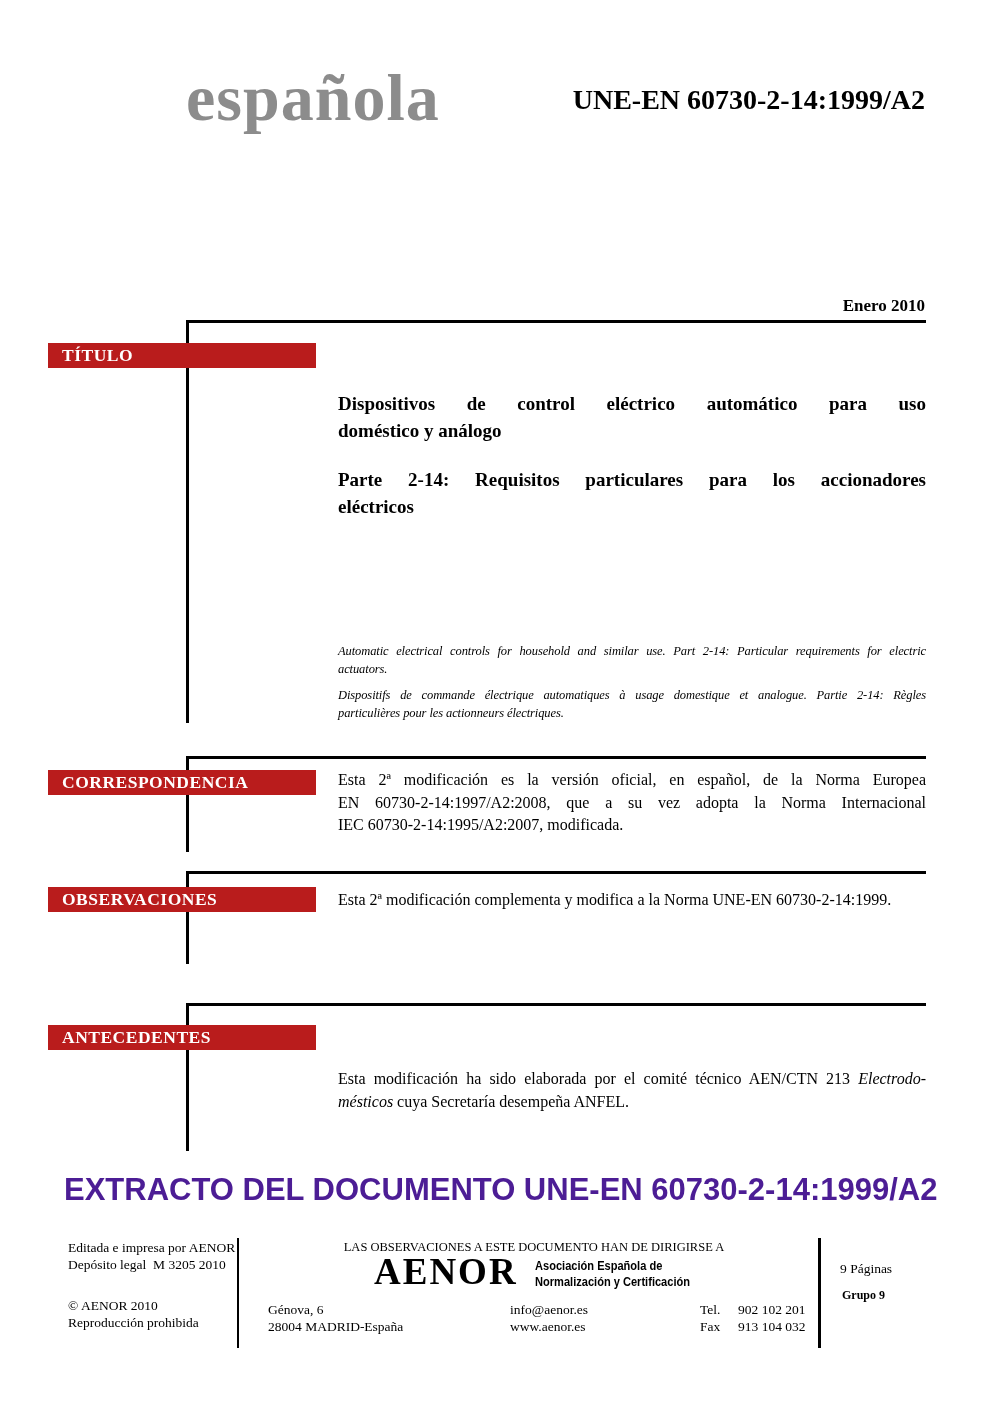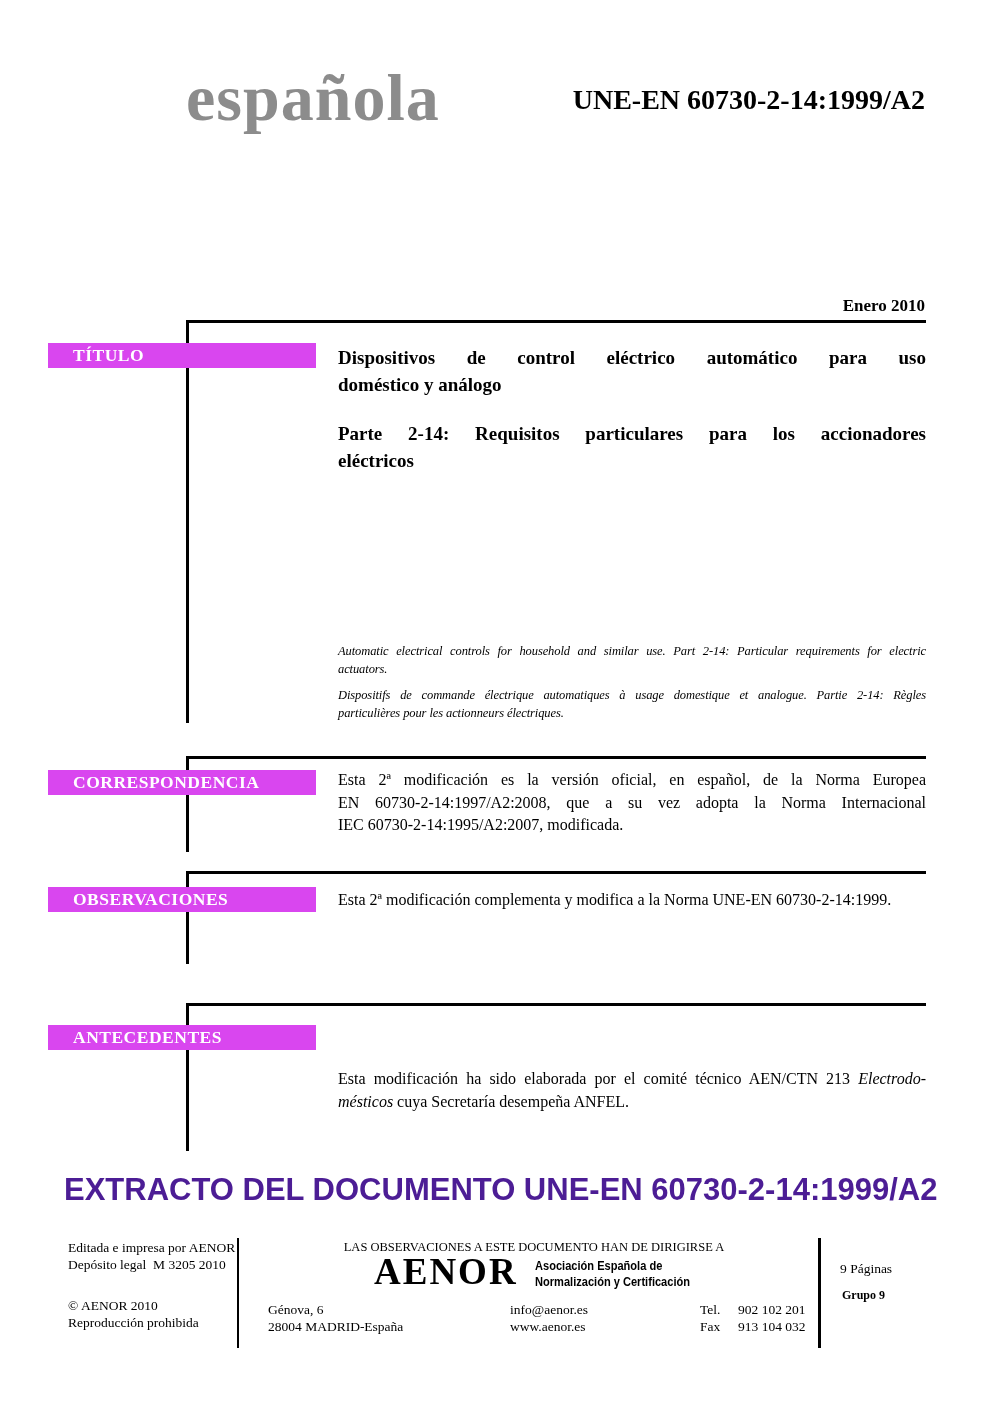--- a/index.html
+++ b/index.html
@@ -12,27 +12,27 @@
         color:#8c8c8c;letter-spacing:1px;}
   .doccode{right:67px;top:84px;font-size:28px;font-weight:bold;text-align:left;}
   .issuedate{right:67px;top:296px;font-size:17px;font-weight:bold;text-align:right;}
 
   
   .hline{background:#000;height:3px;left:186px;width:740px;}
   .vline{background:#000;width:3px;left:186px;}
   .fdiv{background:#000;}
 
   
-  .blabel{left:48px;width:268px;height:25px;background:#d946ef;color:#fff;
-          font-weight:bold;font-size:17.5px;line-height:25px;padding-left:25px;
+  .blabel{left:48px;width:268px;height:25px;background:#b91c1c;color:#fff;
+          font-weight:bold;font-size:17.5px;line-height:25px;padding-left:14px;
           box-sizing:border-box;letter-spacing:0.5px;}
 
   
   .tblock{left:338px;width:588px;}
-  .heading{font-size:19px;font-weight:bold;line-height:27px;}
+  .heading{font-size:19px;font-weight:bold;line-height:27px;margin-top:46px;}
   .small-it{font-size:12.5px;font-style:italic;line-height:17.5px;letter-spacing:-0.1px;}
   .body16{font-size:16px;line-height:22.5px;}
   .just{text-align:justify;text-align-last:justify;}
   .it{font-style:italic;}
 
   
   .extract{left:64px;top:1172px;width:860px;font-family:"Liberation Sans",sans-serif;
            font-size:31px;font-weight:bold;color:#4c1d95;white-space:nowrap;}
 
   

